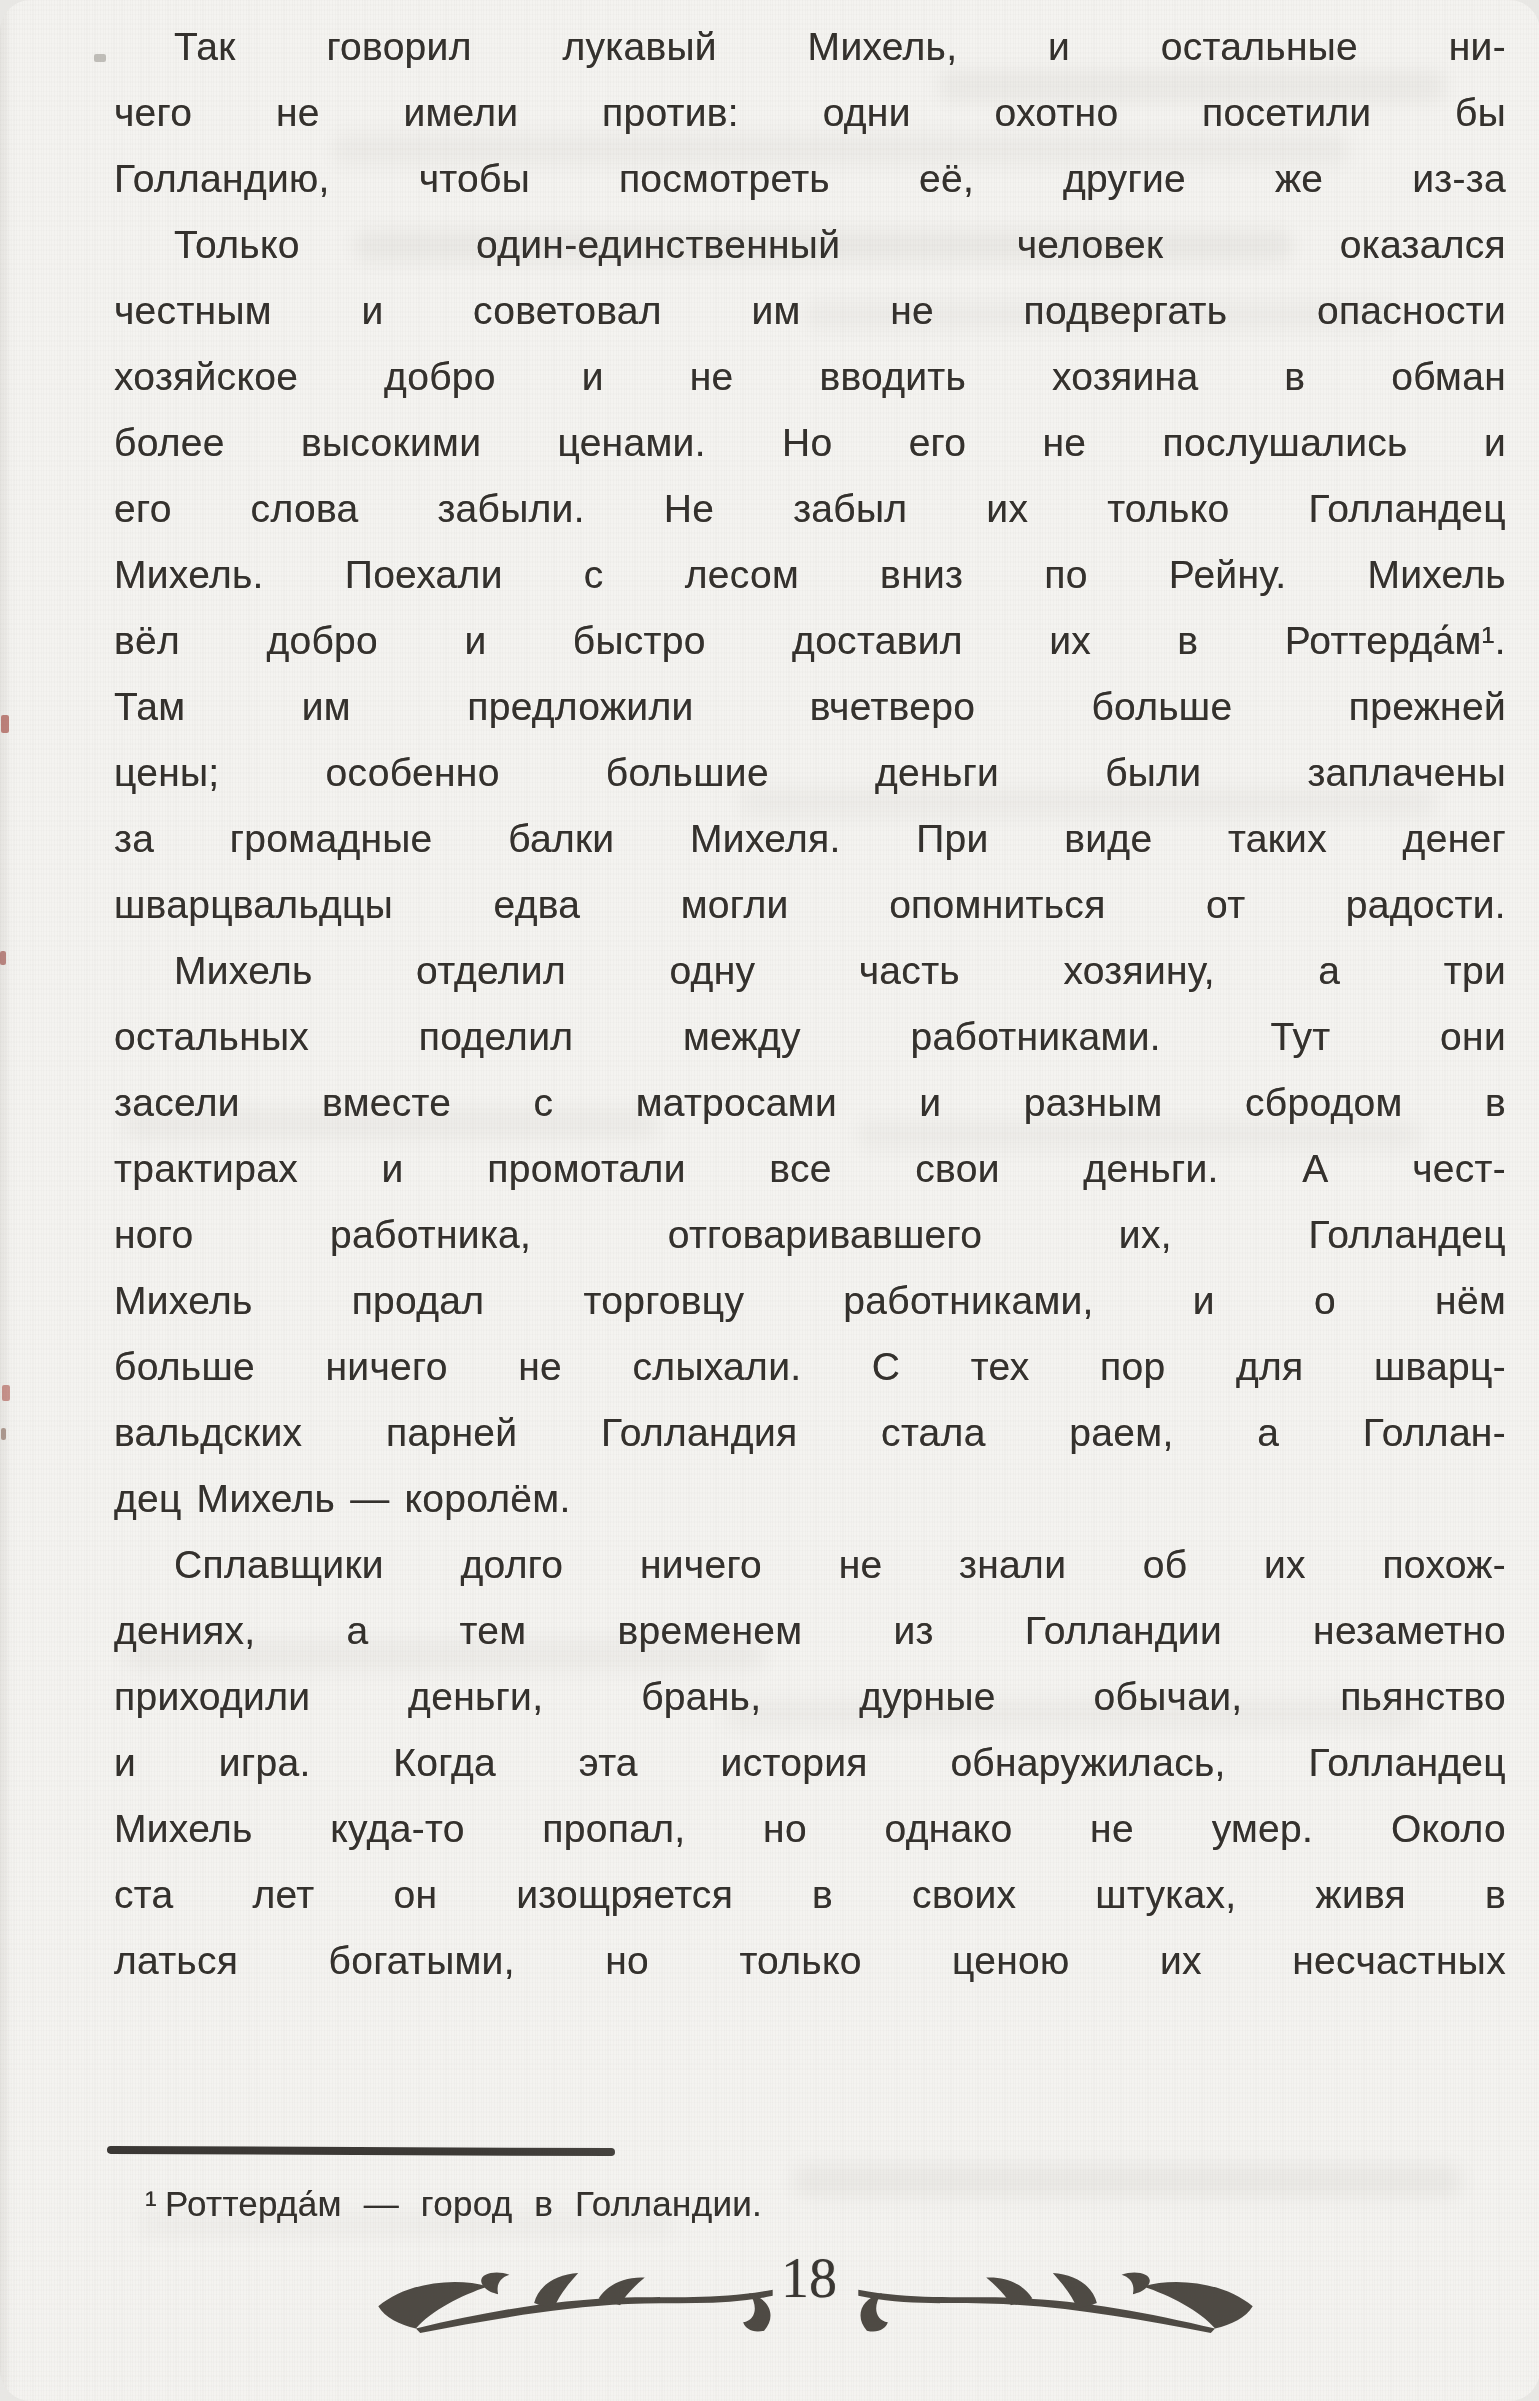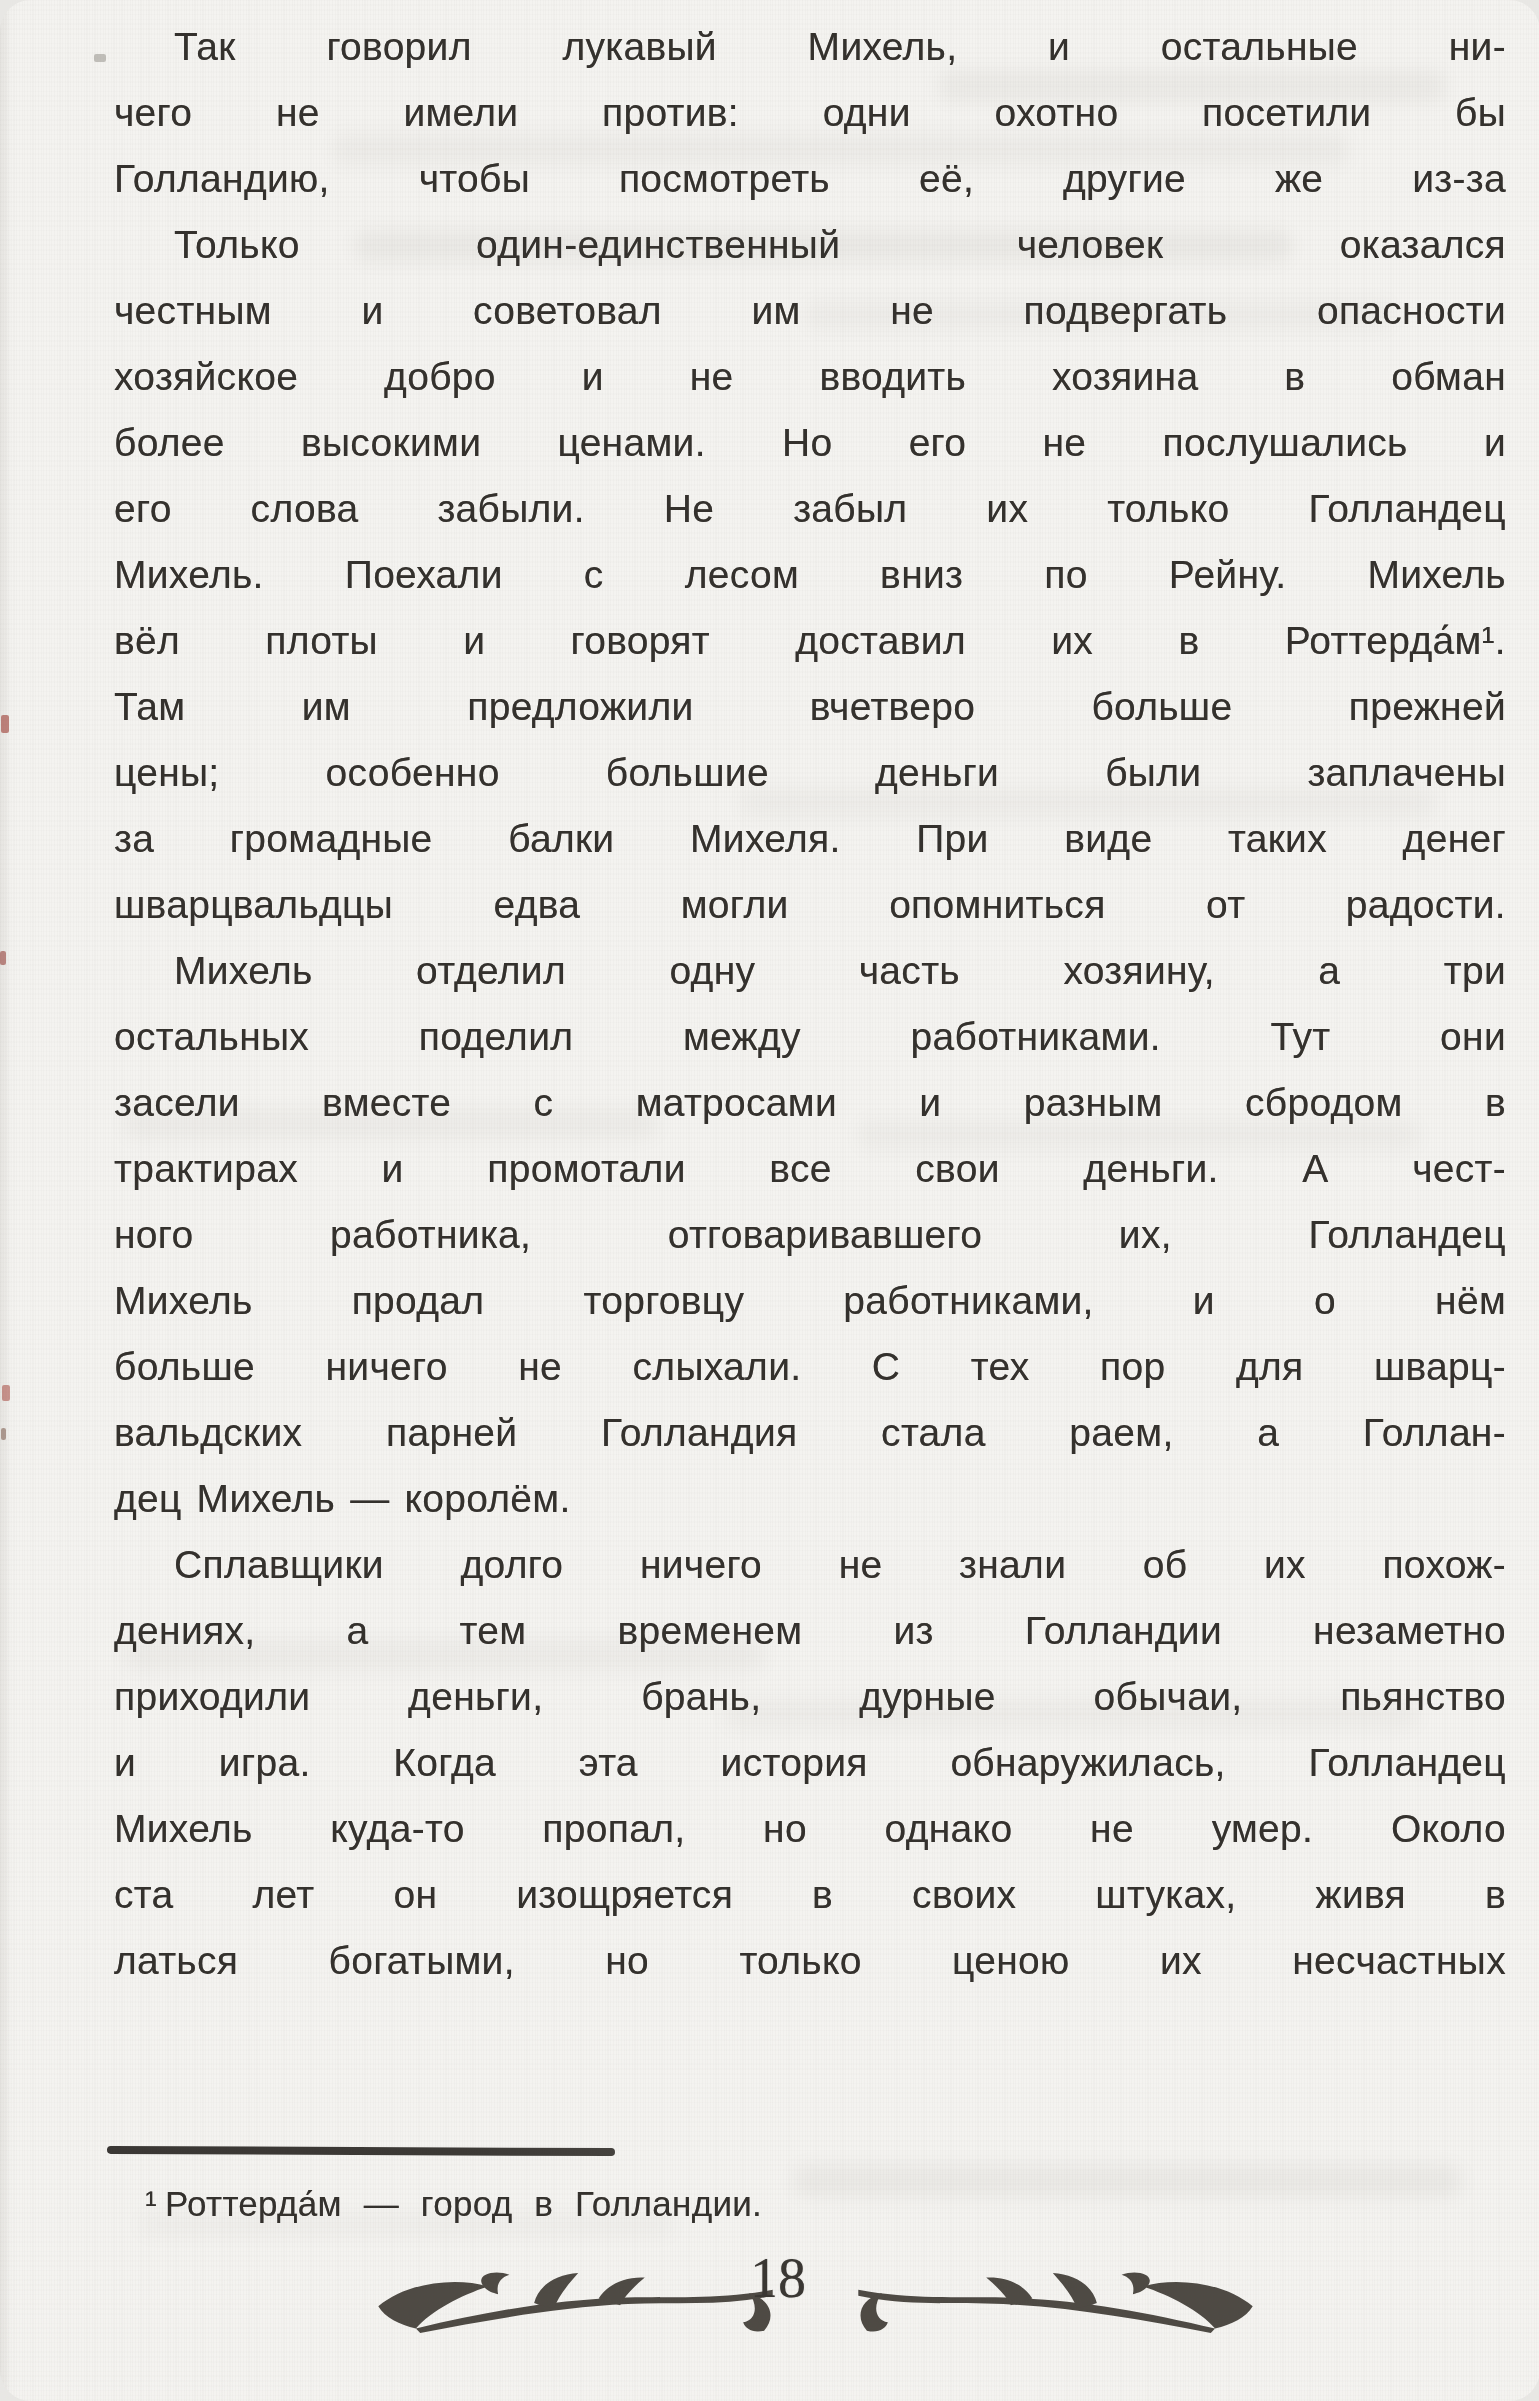--- a/index.html
+++ b/index.html
@@ -42,21 +42,21 @@
     position:absolute; left:145px; top:2181px;
     font-size:35px; line-height:46px;
     letter-spacing:0.3px; word-spacing:11.8px;
     text-shadow:0 0 0.6px rgba(52,49,45,0.55);
     white-space:nowrap;
   }
   .footnote .ft { margin-left:8px; }
 
   .pageno {
     position:absolute; left:750px; top:2250px; width:118px;
-    text-align:left;
+    text-align:center;
     font-family:"Liberation Serif","DejaVu Serif",serif;
     font-size:56px; line-height:56px;
     color:#3a3733;
     text-shadow:0 0 0.8px rgba(58,55,51,0.5);
   }
 
   .orn { position:absolute; top:2272px; height:62px; }
   .orn svg { width:100%; height:100%; }
   .orn-left  { left:374px;  width:403px; }
   .orn-right { left:854px; width:403px; transform:scaleX(-1); }
@@ -105,21 +105,21 @@
   <div class="text-block">
     <div class="line indent">Так говорил лукавый Михель, и остальные ни-</div>
     <div class="line">чего не имели против: одни охотно посетили бы</div>
     <div class="line">Голландию, чтобы посмотреть её, другие же из-за</div>
     <div class="line indent">Только один-единственный человек оказался</div>
     <div class="line">честным и советовал им не подвергать опасности</div>
     <div class="line">хозяйское добро и не вводить хозяина в обман</div>
     <div class="line">более высокими ценами. Но его не послушались и</div>
     <div class="line">его слова забыли. Не забыл их только Голландец</div>
     <div class="line">Михель. Поехали с лесом вниз по Рейну. Михель</div>
-    <div class="line">вёл плоты и говорят доставил их в Роттерда́м¹.</div>
+    <div class="line">вёл добро и быстро доставил их в Роттерда́м¹.</div>
     <div class="line">Там им предложили вчетверо больше прежней</div>
     <div class="line">цены; особенно большие деньги были заплачены</div>
     <div class="line">за громадные балки Михеля. При виде таких денег</div>
     <div class="line">шварцвальдцы едва могли опомниться от радости.</div>
     <div class="line indent">Михель отделил одну часть хозяину, а три</div>
     <div class="line">остальных поделил между работниками. Тут они</div>
     <div class="line">засели вместе с матросами и разным сбродом в</div>
     <div class="line">трактирах и промотали все свои деньги. А чест-</div>
     <div class="line">ного работника, отговаривавшего их, Голландец</div>
     <div class="line">Михель продал торговцу работниками, и о нём</div>

